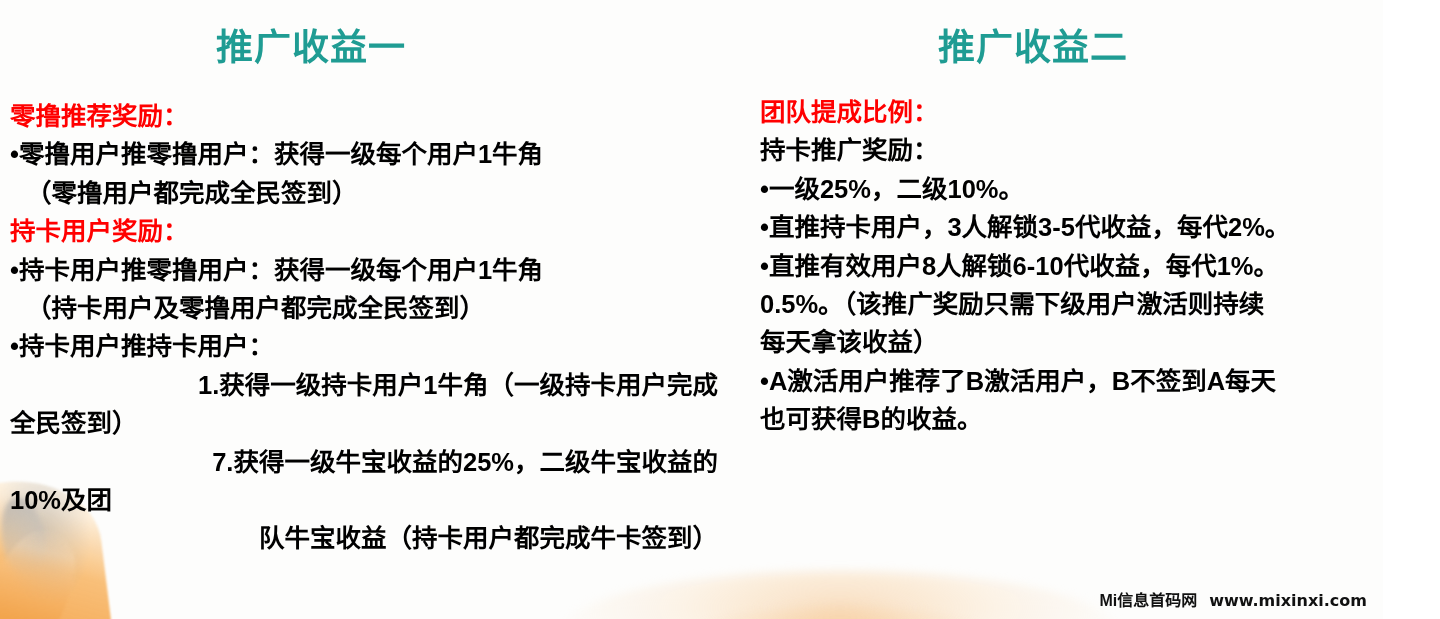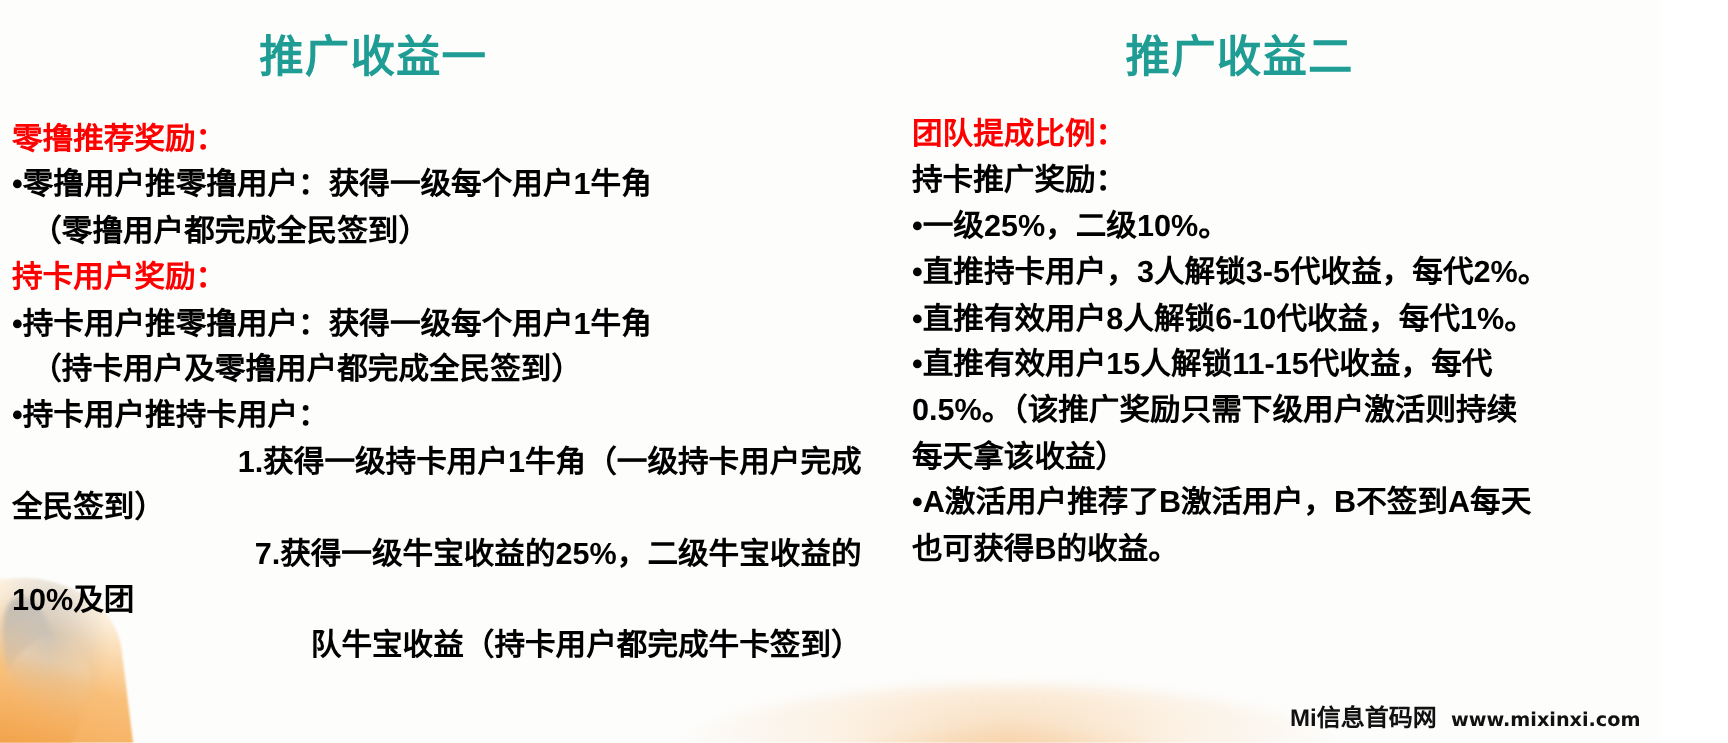--- a/index.html
+++ b/index.html
@@ -110,21 +110,21 @@
     position: absolute;
     right: 16px;
     bottom: 8px;
     display: flex;
     align-items: baseline;
     gap: 12px;
     color: #111111;
     font-weight: bold;
     white-space: nowrap;
   }
-  #watermark .wm-brand { font-size: 20px; letter-spacing: 0px; }
+  #watermark .wm-brand { font-size: 16px; letter-spacing: 0px; }
   #watermark .wm-url   { font-size: 16px; letter-spacing: 0px; font-family: "DejaVu Sans", sans-serif; }
 </style>
 </head>
 <body>
 
 <div id="slide">
 
   <div class="deco" id="deco-cream-bottom"></div>
   <div class="deco" id="deco-cream-bottom-2"></div>
   <div class="deco" id="deco-orange-left"></div>
@@ -150,21 +150,20 @@
   </div>
 
   <div class="column" id="col-right">
     <div class="col-title">推广收益二</div>
     <div class="body-block">
         <div class="line ind1 red">团队提成比例：</div>
         <div class="line ind1">持卡推广奖励：</div>
         <div class="line ind1">•一级25%，二级10%。</div>
         <div class="line ind1">•直推持卡用户，3人解锁3-5代收益，每代2%。</div>
         <div class="line ind1">•直推有效用户8人解锁6-10代收益，每代1%。</div>
-        <div class="line ind1">•直推有效用户15人解锁11-15代收益，每代</div>
         <div class="line ind1">0.5%。（该推广奖励只需下级用户激活则持续</div>
         <div class="line ind1">每天拿该收益）</div>
         <div class="line ind1">•A激活用户推荐了B激活用户，B不签到A每天</div>
         <div class="line ind1">也可获得B的收益。</div>
       </div>
   </div>
 
   <div id="watermark">
     <span class="wm-brand">Mi信息首码网</span>
     <span class="wm-url">www.mixinxi.com</span>

